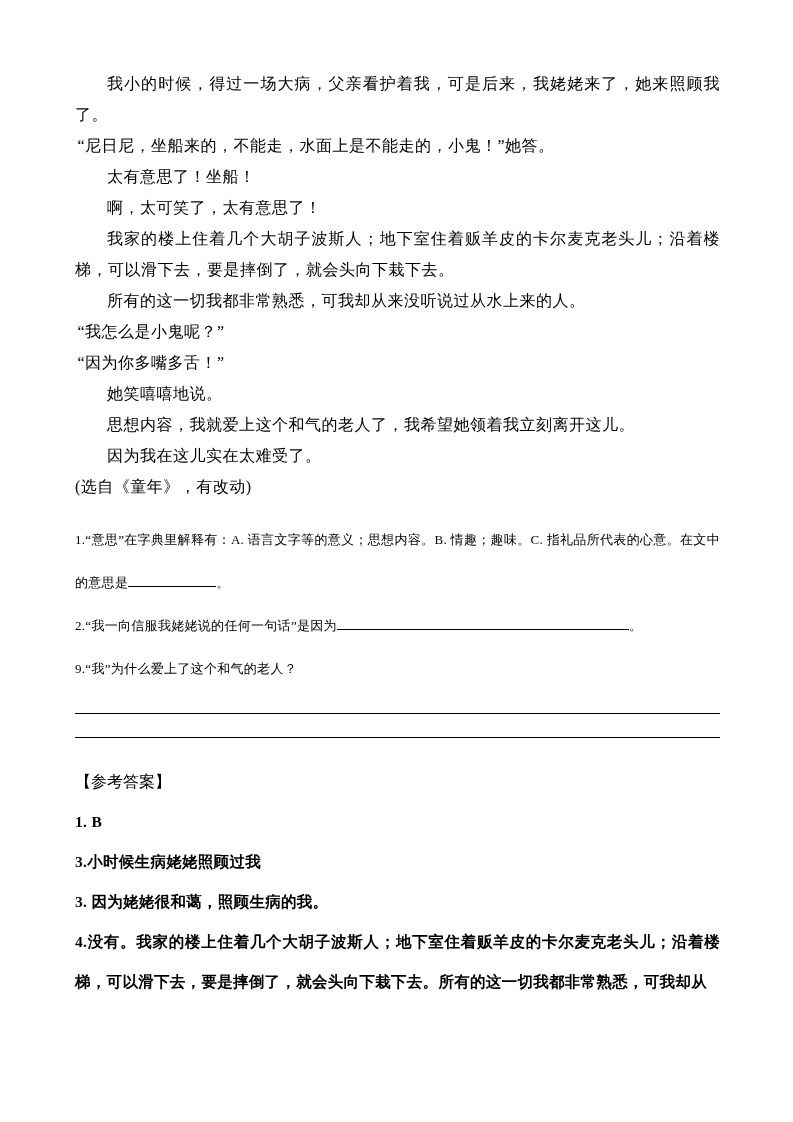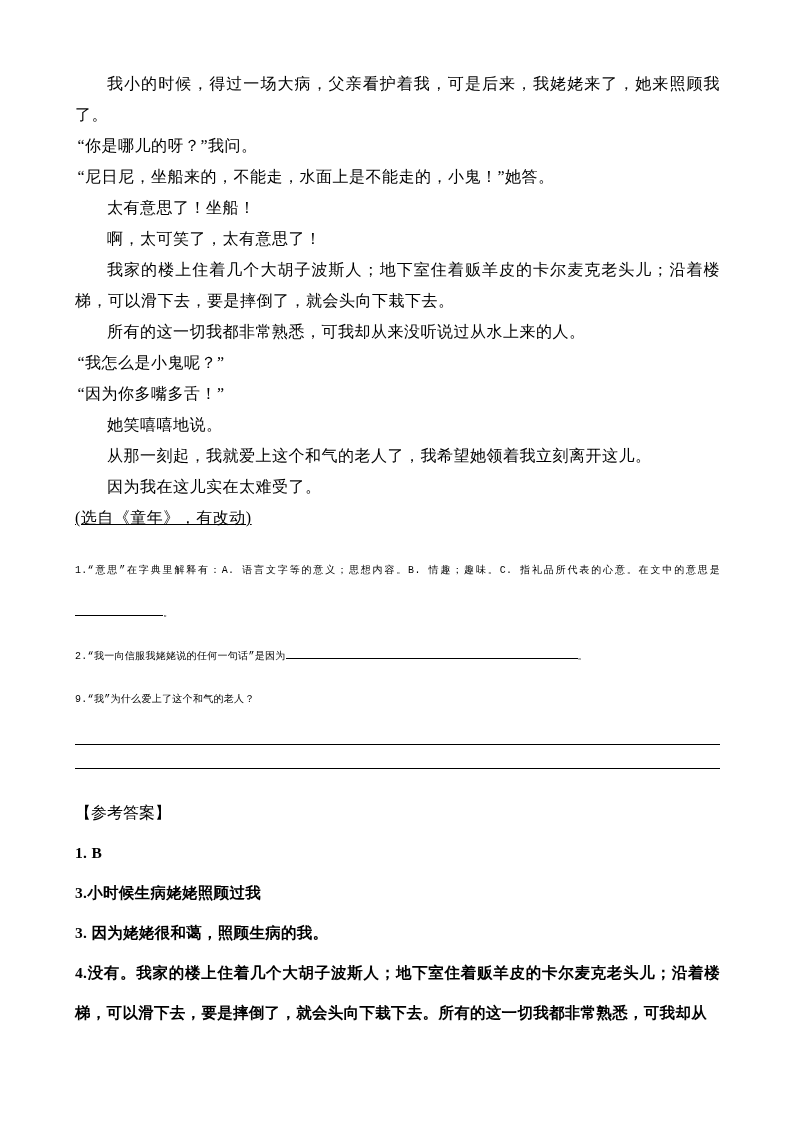--- a/index.html
+++ b/index.html
@@ -17,31 +17,30 @@
   
   .passage p {
     margin: 0;
     font-size: 16px;
     line-height: 31px;
     text-align: justify;
     letter-spacing: 0.5px;
   }
   .indent2 { text-indent: 2em; }
   .indent0 { text-indent: 0.15em; }
-  .source  { text-align: right; padding-right: 26px; text-indent: 0; text-decoration: underline; }
+  .source  { text-align: right; padding-right: 26px; text-indent: 0; }
 
   
   .questions { margin-top: 16px; }
   .q {
     margin: 0;
-    font-size: 10px;
+    font-size: 13px;
     line-height: 43px;
     text-align: justify;
     letter-spacing: 0.3px;
-    font-family: Liberation Mono, monospace;
   }
   .blank {
     display: inline-block;
     border-bottom: 1px solid #000;
     height: 15px;
     vertical-align: baseline;
   }
   .blank-sm { width: 88px; }
   .blank-lg { width: 292px; }
 
@@ -68,30 +67,29 @@
   }
   .ans.bold { font-weight: bold; }
 </style>
 </head>
 <body>
 
 <div class="page">
 
   <div class="passage">
     <p class="indent2">我小的时候，得过一场大病，父亲看护着我，可是后来，我姥姥来了，她来照顾我了。</p>
-    <p class="indent0">“你是哪儿的呀？”我问。</p>
     <p class="indent0">“尼日尼，坐船来的，不能走，水面上是不能走的，小鬼！”她答。</p>
     <p class="indent2">太有意思了！坐船！</p>
     <p class="indent2">啊，太可笑了，太有意思了！</p>
     <p class="indent2">我家的楼上住着几个大胡子波斯人；地下室住着贩羊皮的卡尔麦克老头儿；沿着楼梯，可以滑下去，要是摔倒了，就会头向下栽下去。</p>
     <p class="indent2">所有的这一切我都非常熟悉，可我却从来没听说过从水上来的人。</p>
     <p class="indent0">“我怎么是小鬼呢？”</p>
     <p class="indent0">“因为你多嘴多舌！”</p>
     <p class="indent2">她笑嘻嘻地说。</p>
-    <p class="indent2">从那一刻起，我就爱上这个和气的老人了，我希望她领着我立刻离开这儿。</p>
+    <p class="indent2">思想内容，我就爱上这个和气的老人了，我希望她领着我立刻离开这儿。</p>
     <p class="indent2">因为我在这儿实在太难受了。</p>
     <p class="source">(选自《童年》，有改动)</p>
   </div>
 
   <div class="questions">
     <p class="q"><span>1.“意思”在字典里解释有：A. 语言文字等的意义；思想内容。B. 情趣；趣味。C. 指礼品所代表的心意。在文中的意思是</span><span class="blank blank-sm"></span><span>。</span></p>
     <p class="q"><span>2.“我一向信服我姥姥说的任何一句话”是因为</span><span class="blank blank-lg"></span><span>。</span></p>
     <p class="q">9.“我”为什么爱上了这个和气的老人？</p>
     <hr class="rule">
     <hr class="rule">

